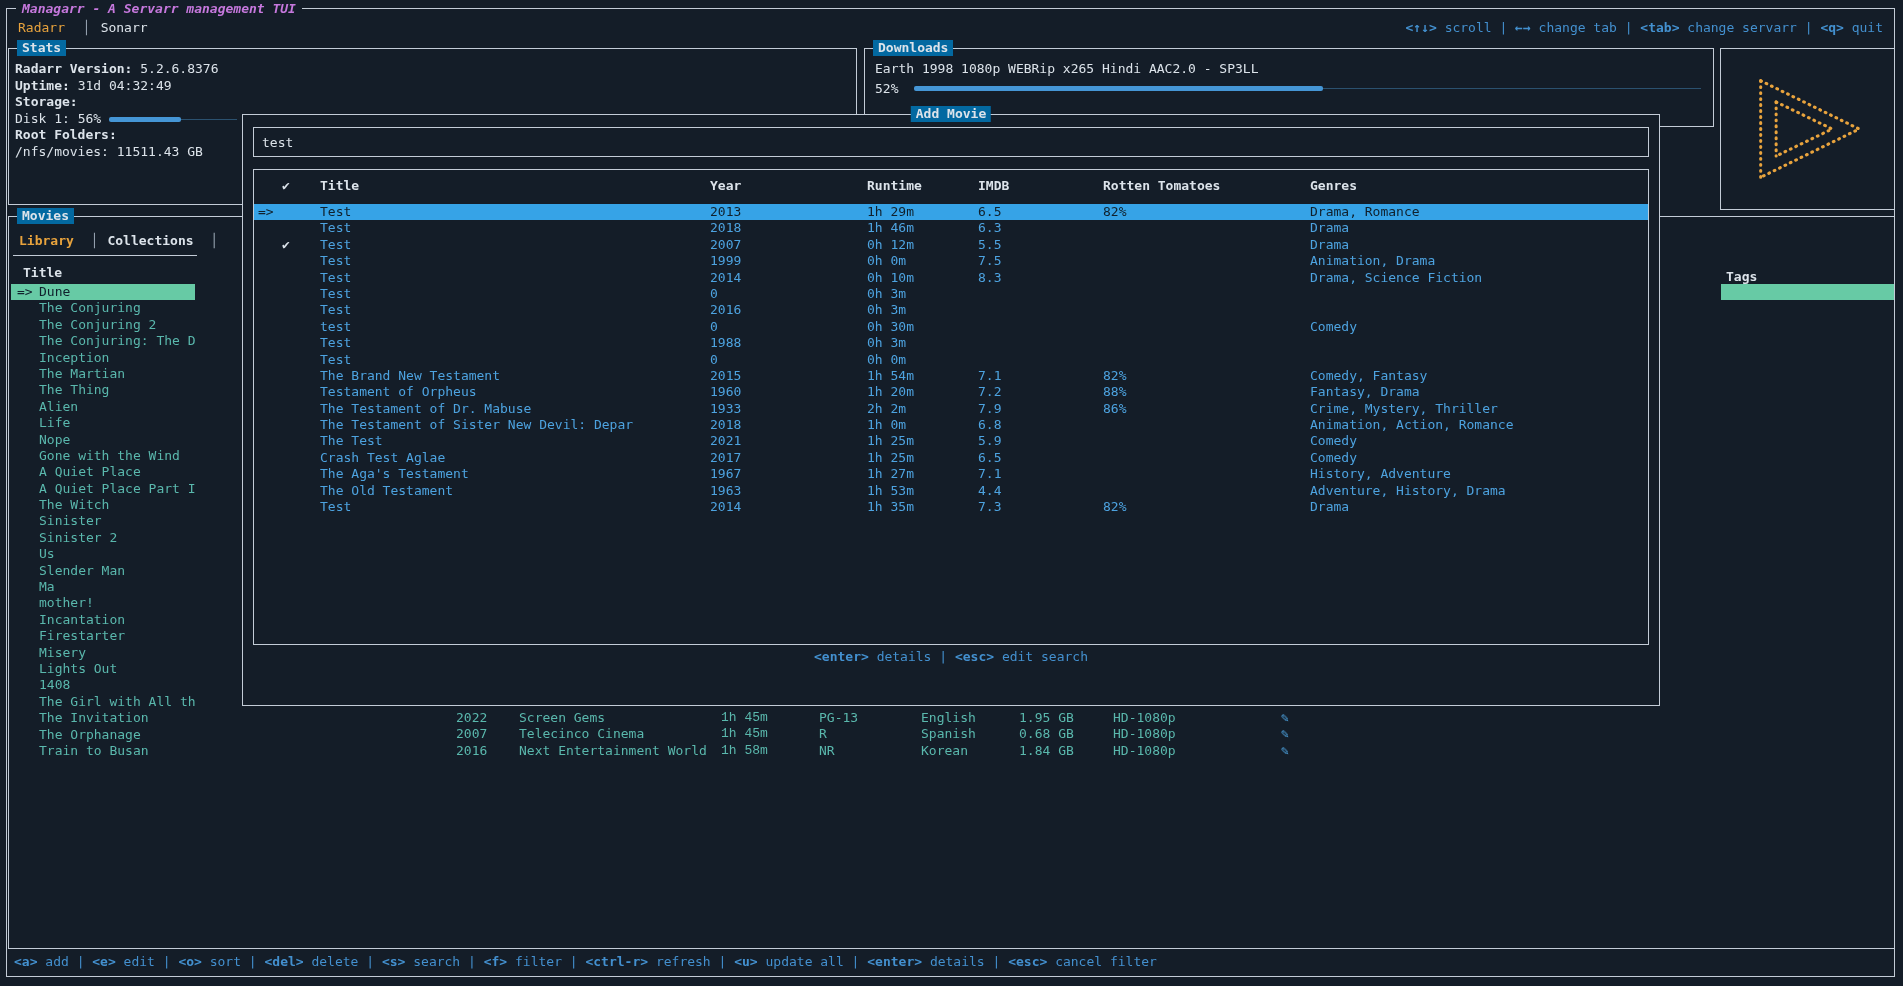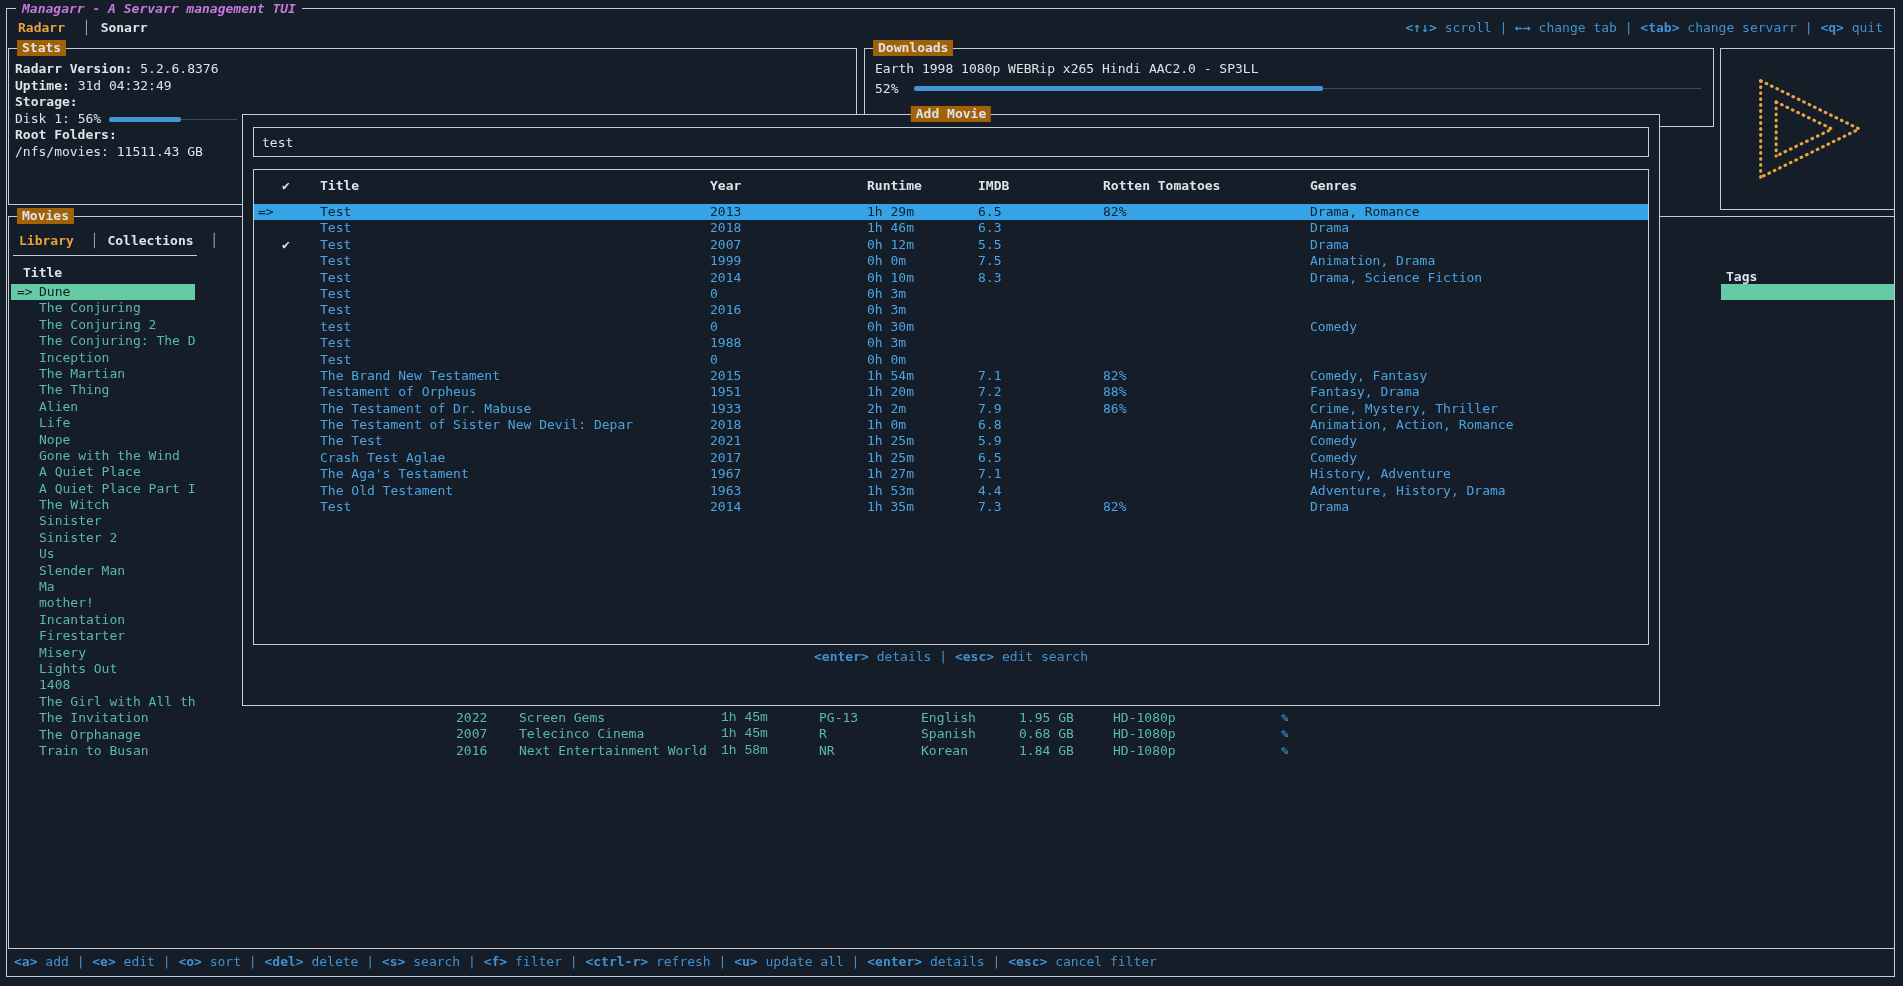--- a/index.html
+++ b/index.html
@@ -6,29 +6,29 @@
   html,body { margin:0; padding:0; background:#141d28; }
   .screen {
     position:relative; width:1903px; height:986px; background:#141d28;
     font-family:"DejaVu Sans Mono", monospace; font-size:13px; color:#dce3ea;
     overflow:hidden;
   }
   .frame { position:absolute; left:6px; top:8px; width:1889px; height:969px; border:1px solid #c3ccd7; }
   .app-title { position:absolute; left:16px; top:1px; background:#141d28; padding:0 6px; color:#c678dd; font-style:italic; font-weight:bold; line-height:15px; z-index:2; }
 
   .panel { position:absolute; border:1px solid #c3ccd7; background:#141d28; }
-  .panel-title { position:absolute; top:-9px; left:8px; background:#a16207; padding:0 5px; font-weight:bold; color:#dce3ea; line-height:16px; white-space:nowrap; }
+  .panel-title { position:absolute; top:-9px; left:8px; background:#0369a1; padding:0 5px; font-weight:bold; color:#dce3ea; line-height:16px; white-space:nowrap; }
 
   .help { color:#4390cf; white-space:nowrap; }
   .help-item + .help-item::before { content:" | "; }
   .hk { font-weight:bold; }
   .top-help { position:absolute; right:20px; top:20px; }
   .bottom-help { position:absolute; left:14px; top:954px; }
 
-  .top-tabs { position:absolute; left:18px; top:20px; font-weight:bold; }
+  .top-tabs { position:absolute; left:18px; top:20px; font-weight:normal; }
   .top-tab { color:#dce3ea; }
   .top-tab.active { color:#e8a33d; }
   .top-tab + .top-tab::before { content:"│"; color:#9aa6b4; font-weight:normal; margin:0 10px; }
 
   
   .stats { left:8px; top:48px; width:849px; height:157px; }
   .stats-body { padding:12px 6px 0; line-height:16.5px; white-space:nowrap; }
   .stats-body b { font-weight:bold; }
   .bar-track { display:inline-block; position:relative; width:128px; height:5px; margin-left:8px; vertical-align:middle; }
   .bar-track::before { content:""; position:absolute; left:0; right:0; top:2px; height:1px; background:#2b516f; }
@@ -449,21 +449,21 @@
             <span class="c-runtime">1h 54m</span>
             <span class="c-imdb">7.1</span>
             <span class="c-rt">82%</span>
             <span class="c-genres">Comedy, Fantasy</span>
           </div>
 
           <div class="t-row">
             <span class="c-pfx"></span>
             <span class="c-check"></span>
             <span class="c-title">Testament of Orpheus</span>
-            <span class="c-year">1951</span>
+            <span class="c-year">1960</span>
             <span class="c-runtime">1h 20m</span>
             <span class="c-imdb">7.2</span>
             <span class="c-rt">88%</span>
             <span class="c-genres">Fantasy, Drama</span>
           </div>
 
           <div class="t-row">
             <span class="c-pfx"></span>
             <span class="c-check"></span>
             <span class="c-title">The Testament of Dr. Mabuse</span>

